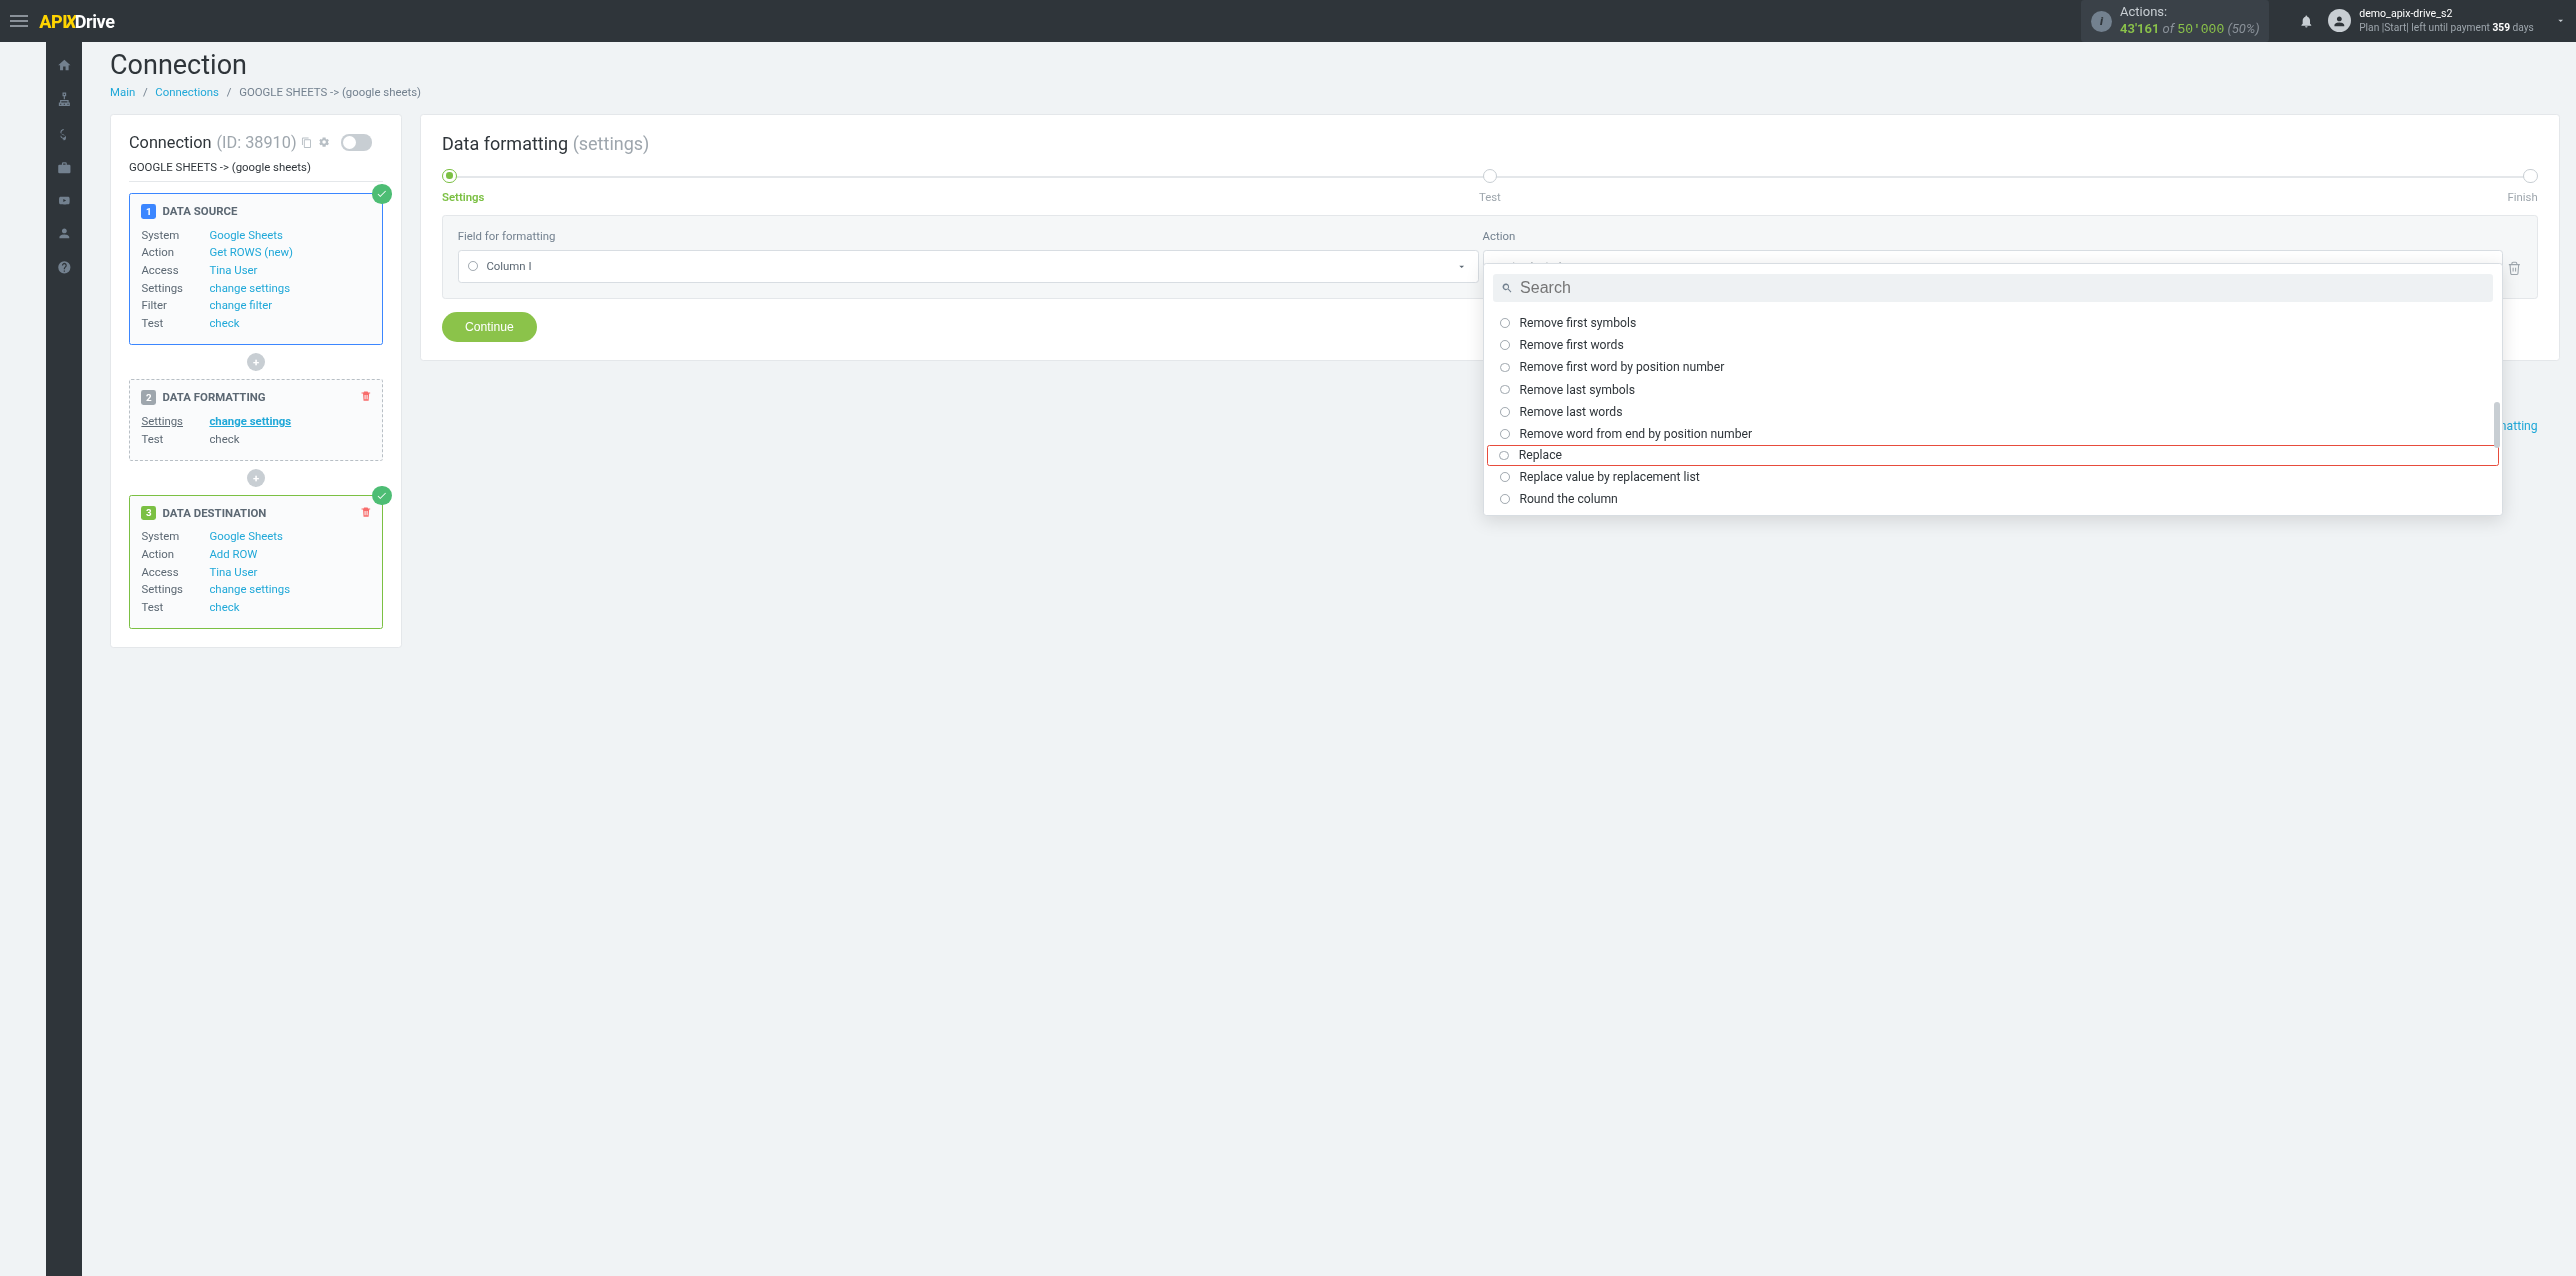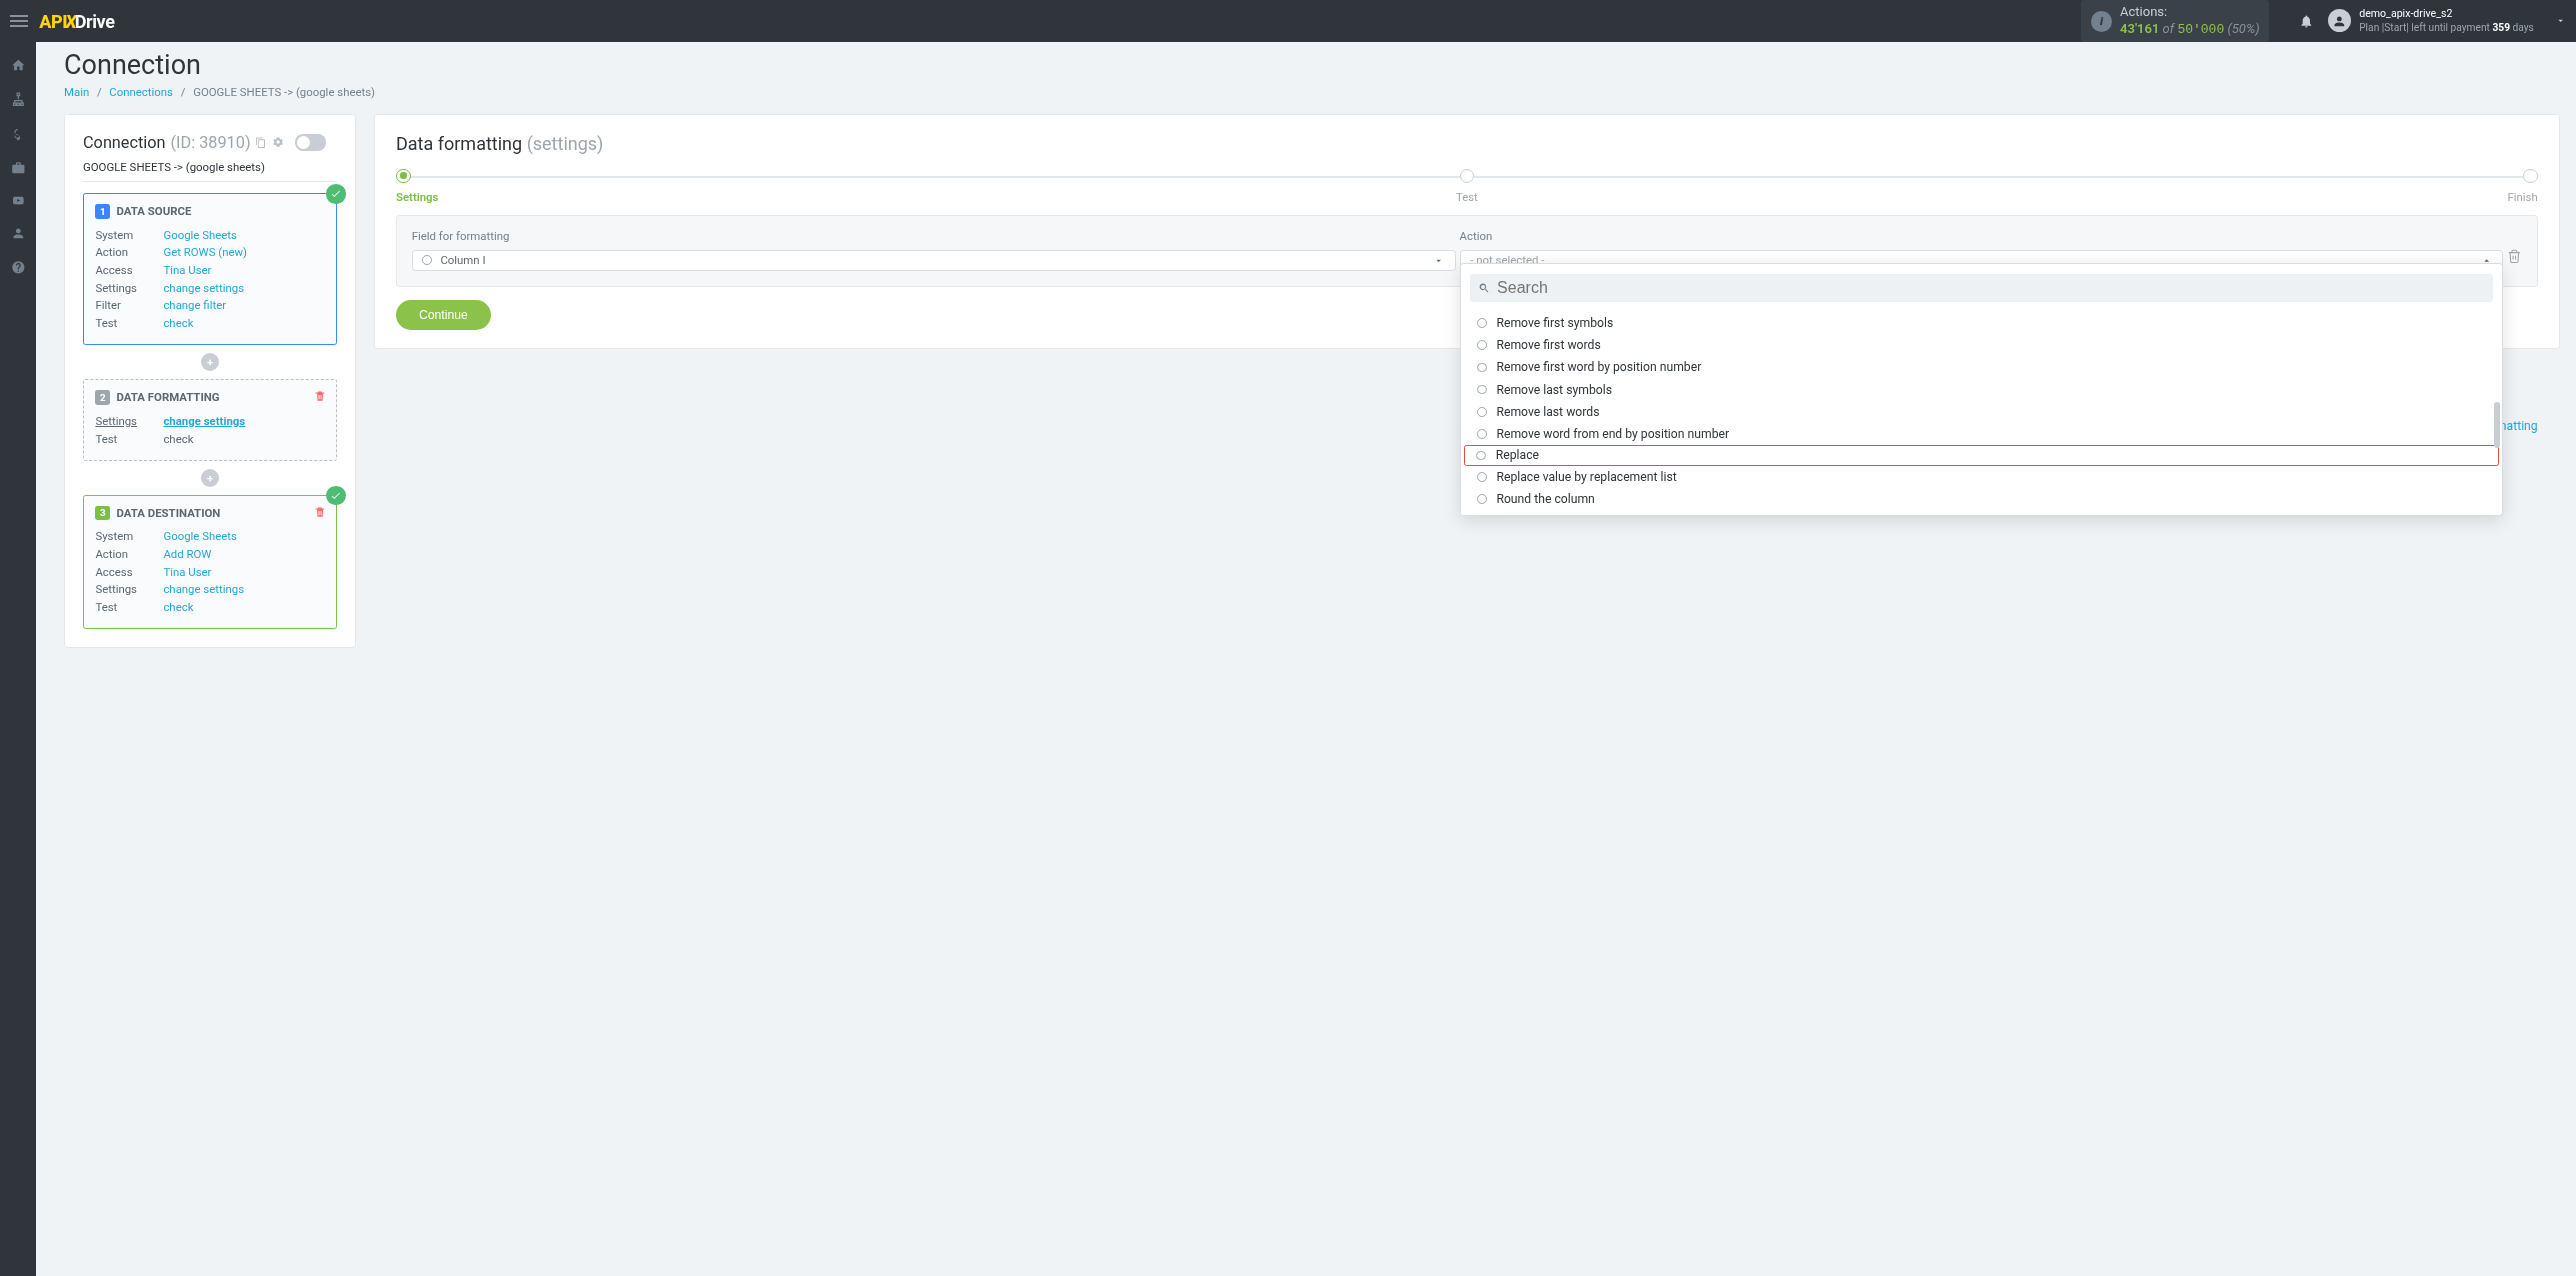--- a/index.html
+++ b/index.html
@@ -25,21 +25,21 @@
   .bell { margin: 0 14.7px; color: #c8ced3; }
   .user-block { display: flex; align-items: center; gap: 8.1px; }
   .avatar { width: 23px; height: 23px; background: #c8ced3; border-radius: 50%; display:flex;align-items:center;justify-content:center; }
   .user-text { font-size: 10.6px; line-height: 1.3; }
   .user-text .uname { color: #fff; }
   .user-text .plan { color: #9ea6ad; font-size: 10.2px; }
   .user-text .plan .days { color: #fff; font-weight: 700; }
   .chev-down-top { margin-left: 21px; color: #c8ced3; }
 
   
-  .shell { display: flex; min-height: calc(100vh - 42px); }
+  .shell { display: flex; min-height: calc(100vh - 42px); margin-left: 46px; }
   .leftnav { width: 36px; background: #2f353a; display: flex; flex-direction: column; align-items: center; padding-top: 16.3px; gap: 19.5px; }
   .leftnav .navicon { color: #73818f; cursor: pointer; }
   .main { flex: 1; padding: 6.5px 16.3px 16.3px 28px; }
 
   h1.page-title { font-size: 27px; font-weight: 400; color: #2f353a; margin-bottom: 4.9px; }
   .breadcrumb { font-size: 11.4px; color: #73818f; margin-bottom: 14.7px; }
   .breadcrumb a { color: #20a8d8; text-decoration: none; }
   .breadcrumb .sep { color: #73818f; margin: 0 4.9px; }
 
   .cols { display: flex; gap: 18px; align-items: flex-start; }
@@ -84,21 +84,21 @@
   .stepper .node:last-child{align-items:flex-end;}
   .stepper .dot { width:14.7px; height:14.7px; border:1.6px solid #c8ced3; background:#fff; border-radius:50%; }
   .stepper .dot.active { border-color:#7bc043; }
   .stepper .dot.active::after { content:''; display:block; width:6.5px;height:6.5px;background:#7bc043;border-radius:50%;margin:2.4px auto;}
   .stepper .lbl { margin-top:6.5px; font-size:11.4px; color:#9ea6ad;}
   .stepper .lbl.active { color:#7bc043; font-weight:600;}
 
   .field-row { background:#f5f7f8; border:0.8px solid #e4e7ea; border-radius:3.3px; padding:13px 14.7px 14.7px; display:flex; gap:4px; align-items:flex-end; margin-bottom: 8.1px; position:relative;}
   .field-col { flex:1; }
   .field-col .flabel { font-size:11.4px; color:#73818f; margin-bottom:6.5px;}
-  .ctr { background:#fff; border:0.8px solid #d8dde2; border-radius:3.3px; height:21px; display:flex; align-items:center; padding:0 9.8px; cursor:pointer; justify-content:space-between;}
+  .ctr { background:#fff; border:0.8px solid #d8dde2; border-radius:3.3px; height:33px; display:flex; align-items:center; padding:0 9.8px; cursor:pointer; justify-content:space-between;}
   .ctr .left { display:flex; align-items:center; gap:8.1px;}
   .radio-dot { width:9.8px;height:9.8px;border:1.2px solid #9ea6ad;border-radius:50%;}
   .ctr .txt { color:#5c6873; }
   .ctr .placeholder { color:#9ea6ad;}
   .ctr .chev { color:#5c6873;}
   .trash-side { color:#9ea6ad; cursor:pointer; padding-bottom: 7.3px; }
 
   .continue { background:#8bc34a; color:#fff; border:none; border-radius:16.3px; padding:8.1px 23px; font-size:12.2px; cursor:pointer; margin-top: 4.9px;}
   .add-format-link { position:absolute; right:21px; top:304px; color:#20a8d8; font-size:12.2px; cursor:pointer;}
   

